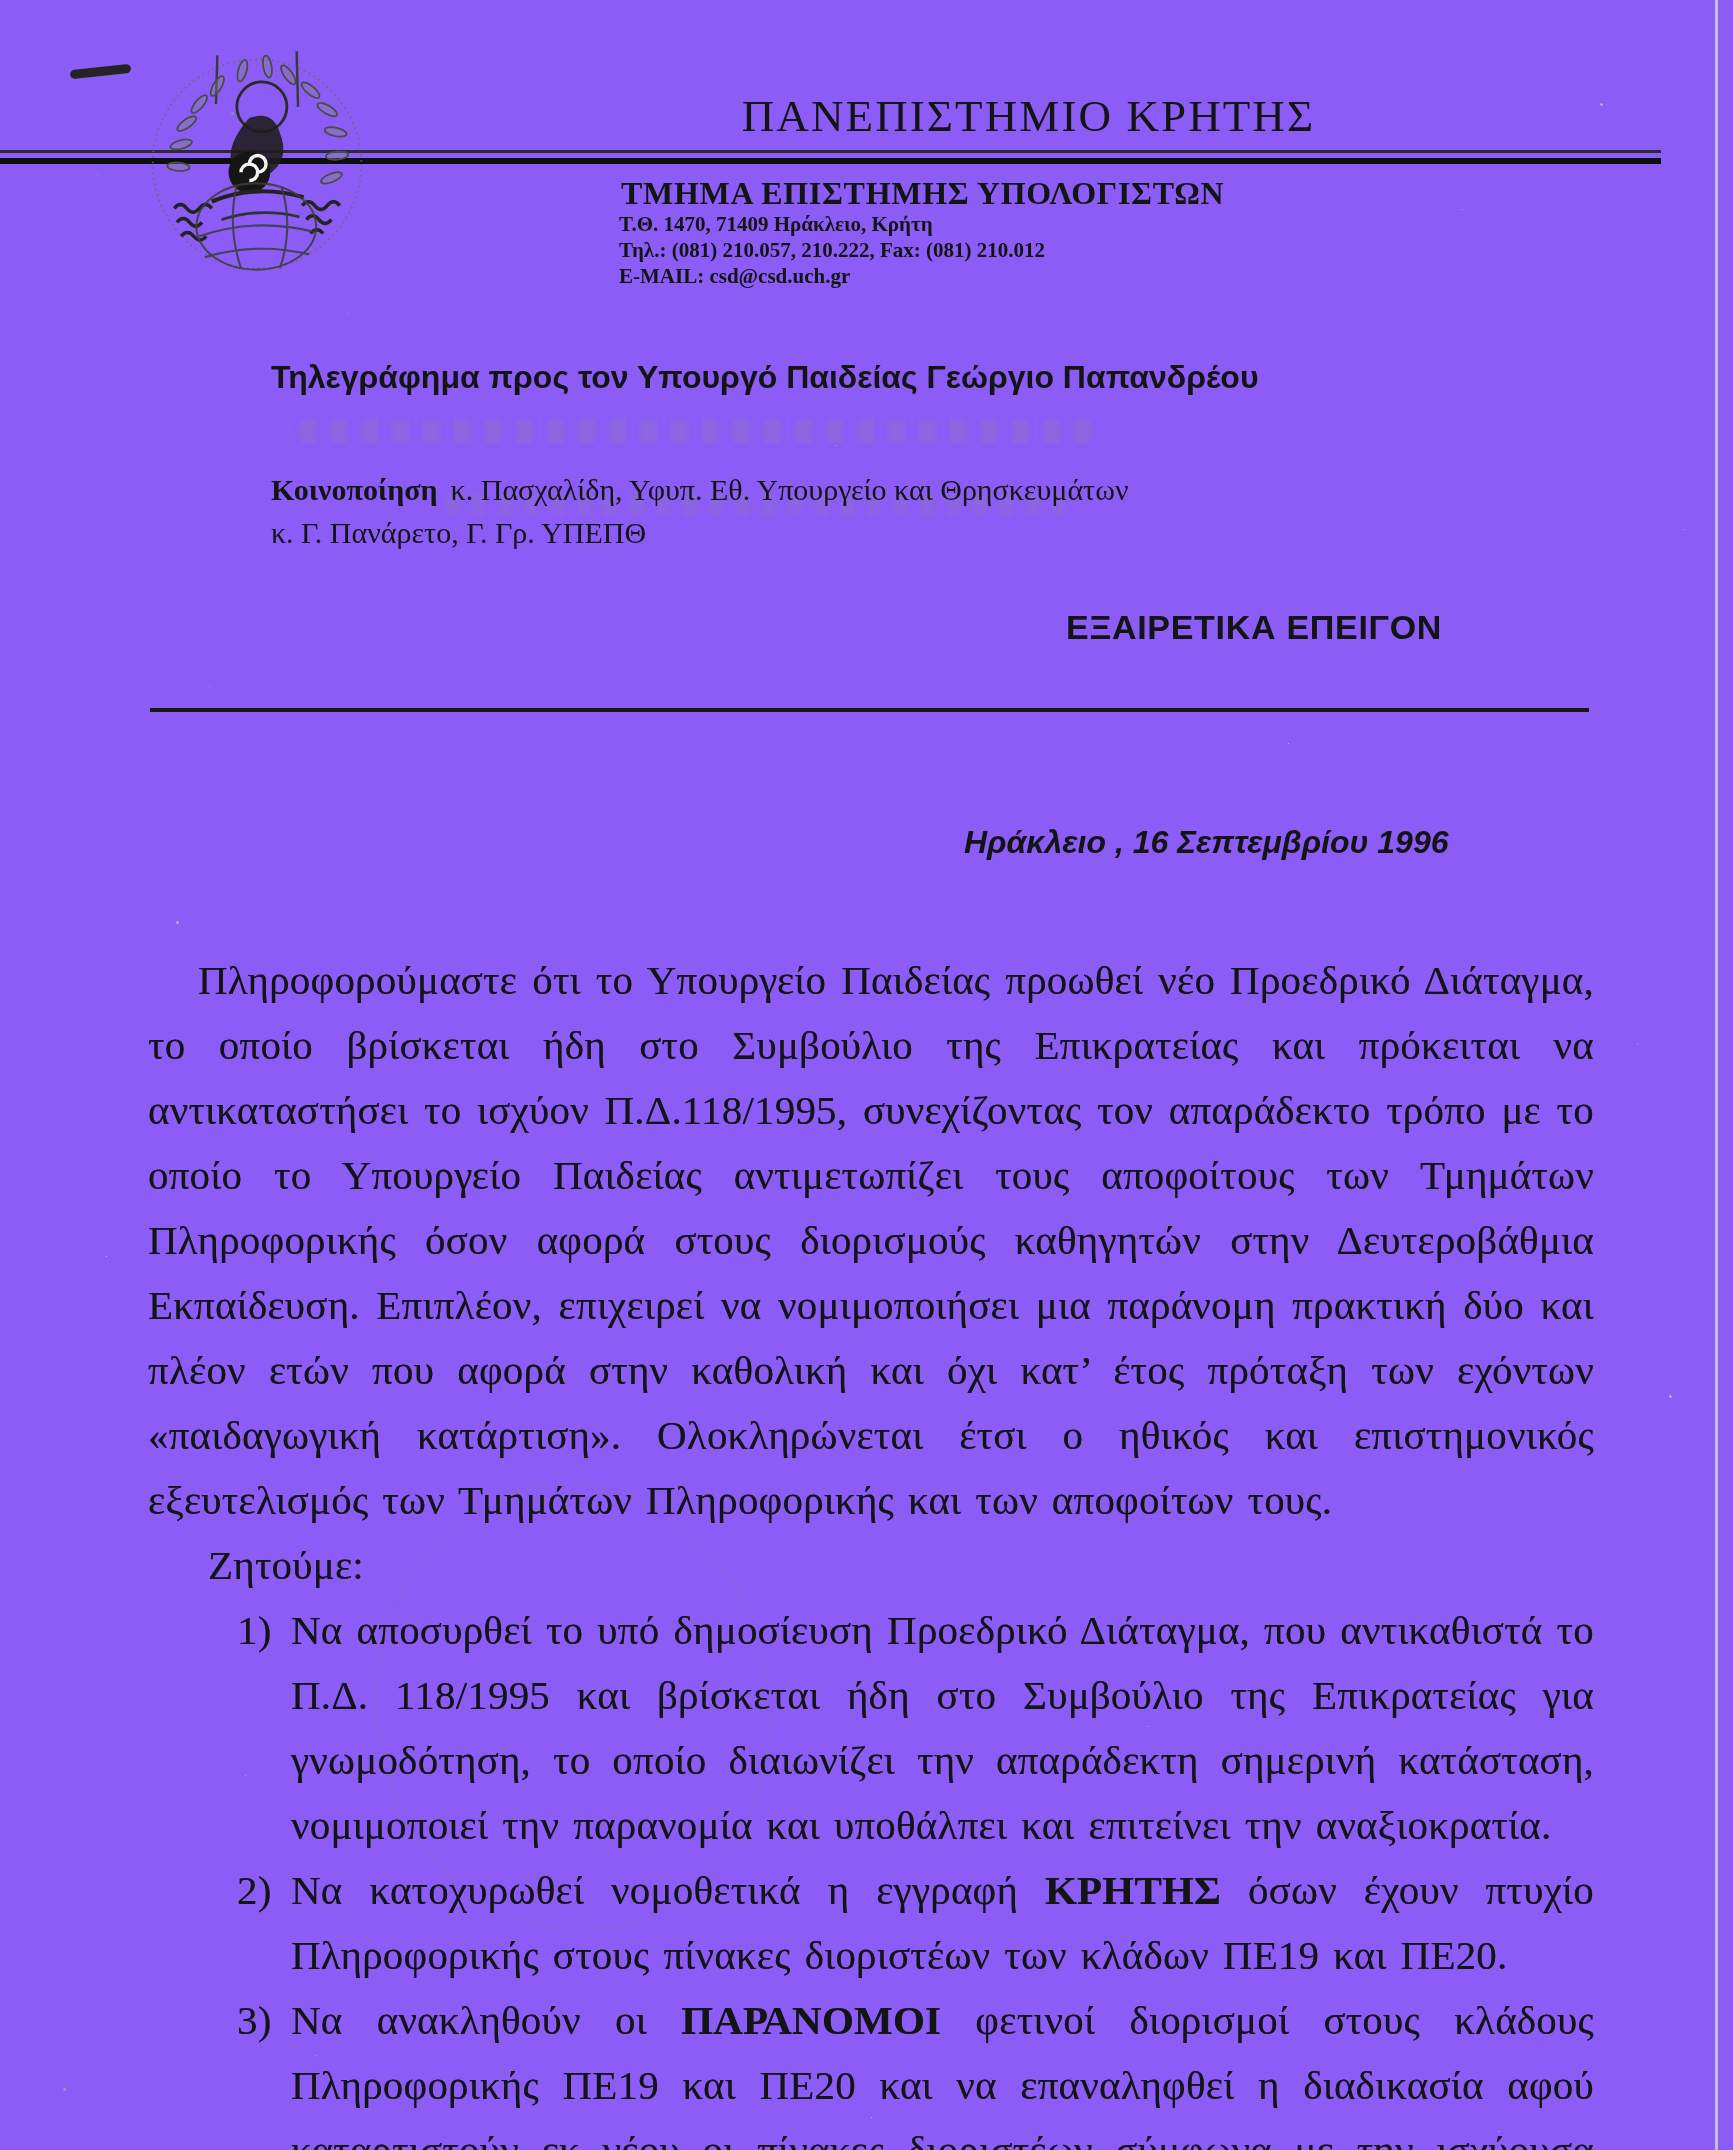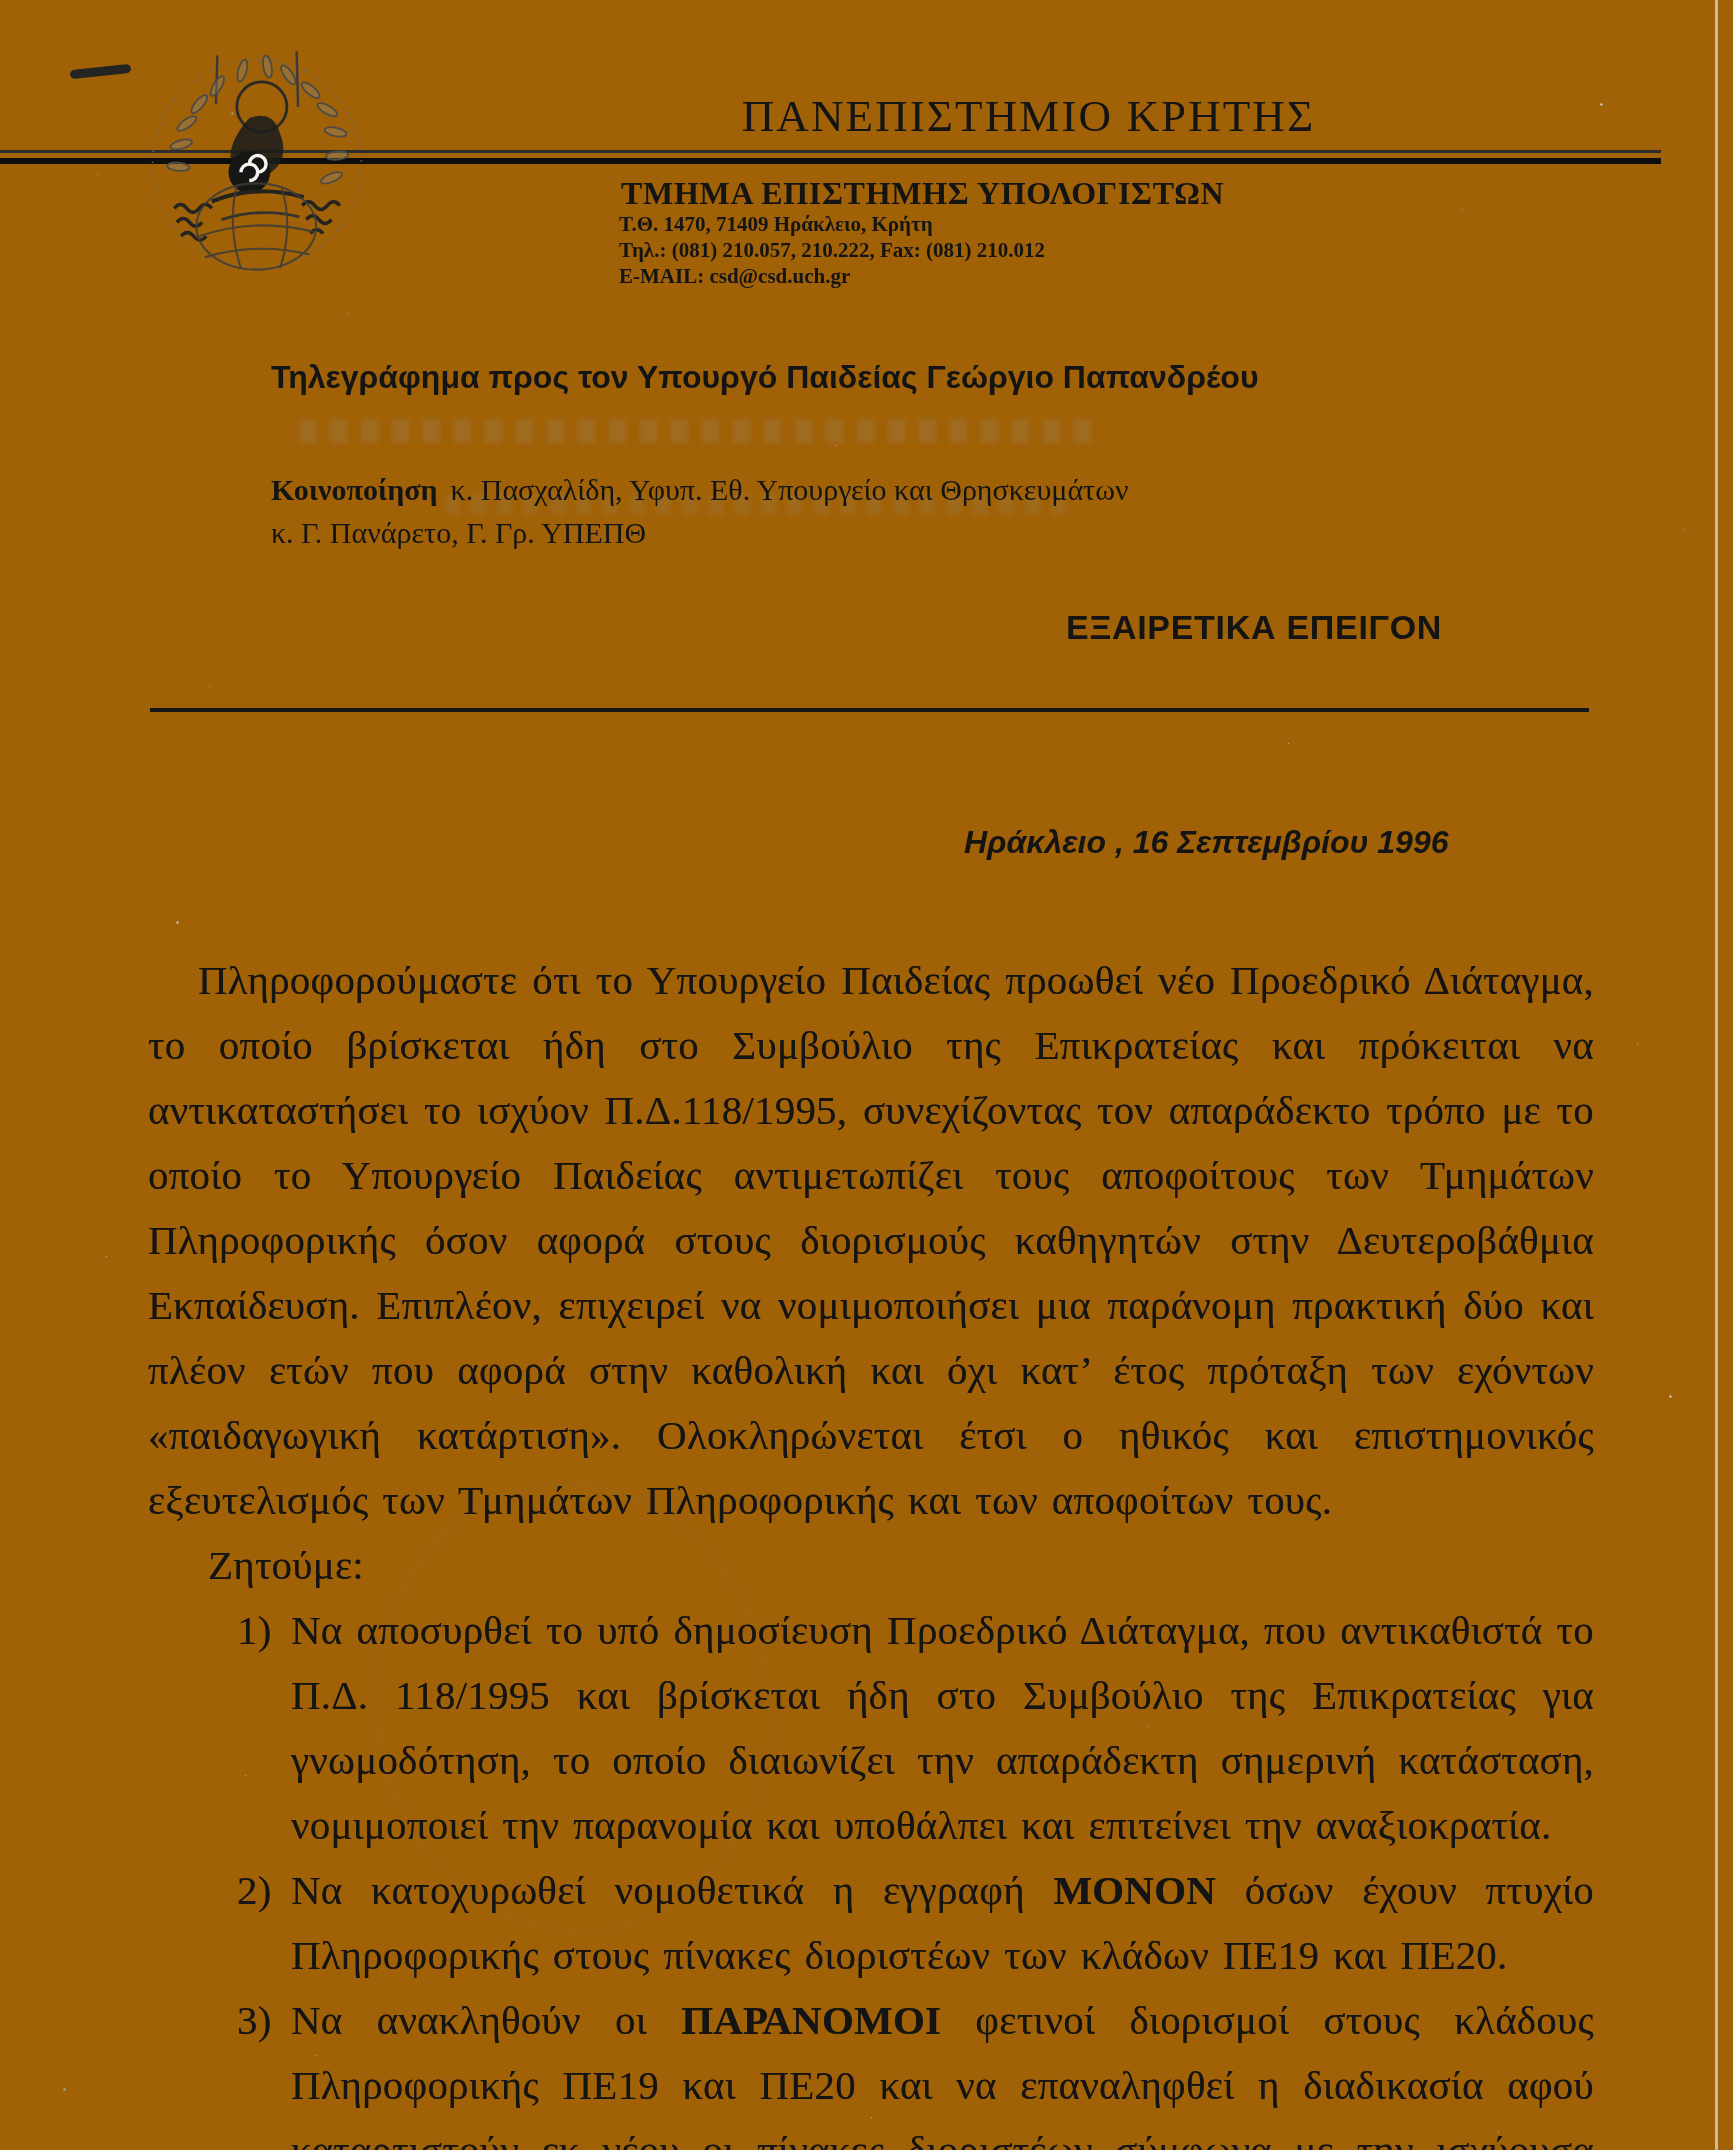--- a/index.html
+++ b/index.html
@@ -1,19 +1,19 @@
 <!DOCTYPE html>
 <html lang="el" style="font-size:11px"><head>
 <meta charset="utf-8">
 <title>Scanned letter</title>
 <style>
   html,body{margin:0;padding:0;background:#e8e8e6;}
   .page{
     position:relative; width:1733px; height:2151px;
-    background:#a16207; overflow:hidden;
+    background:#8b5cf6; overflow:hidden;
     font-family:"Liberation Serif","DejaVu Serif",serif;
     color:#141414;
   }
   
   .scan-dash{position:absolute;left:70px;top:67px;width:61px;height:9px;
     background:#242424;border-radius:4.9px;transform:rotate(-6deg);}
   .scan-edge{position:absolute;left:1715px;top:0;width:2.8px;height:2151px;
     background:#d9d9d5;opacity:.75;}
   .speckles{position:absolute;left:0;top:0;width:1.4px;height:1.4px;border-radius:50%;
     box-shadow:232px 113px 0 0.7px #9a9a96, 97px 174px 0 0 #b5b5b0, 1462px 209px 0 0 #c0c0ba,
@@ -159,21 +159,21 @@
   <div class="dateline">Ηράκλειο , 16 Σεπτεμβρίου 1996</div>
 
   <div class="body-text">
     <p class="para1">Πληροφορούμαστε ότι το Υπουργείο Παιδείας προωθεί νέο Προεδρικό Διάταγμα, το οποίο βρίσκεται ήδη στο Συμβούλιο της Επικρατείας και πρόκειται να αντικαταστήσει το ισχύον Π.Δ.118/1995, συνεχίζοντας τον απαράδεκτο τρόπο με το οποίο το Υπουργείο Παιδείας αντιμετωπίζει τους αποφοίτους των Τμημάτων Πληροφορικής όσον αφορά στους διορισμούς καθηγητών στην Δευτεροβάθμια Εκπαίδευση. Επιπλέον, επιχειρεί να νομιμοποιήσει μια παράνομη πρακτική δύο και πλέον ετών που αφορά στην καθολική και όχι κατ’ έτος πρόταξη των εχόντων «παιδαγωγική κατάρτιση». Ολοκληρώνεται έτσι ο ηθικός και επιστημονικός εξευτελισμός των Τμημάτων Πληροφορικής και των αποφοίτων τους.</p>
     <p class="request-intro">Ζητούμε:</p>
     <div class="demand-list">
       <div class="demand-item">
         <span class="demand-num">1)</span><span>Να αποσυρθεί το υπό δημοσίευση Προεδρικό Διάταγμα, που αντικαθιστά το Π.Δ. 118/1995 και βρίσκεται ήδη στο Συμβούλιο της Επικρατείας για γνωμοδότηση, το οποίο διαιωνίζει την απαράδεκτη σημερινή κατάσταση, νομιμοποιεί την παρανομία και υποθάλπει και επιτείνει την αναξιοκρατία.</span><b class="demand-bold"></b><span></span>
       </div>
       <div class="demand-item">
-        <span class="demand-num">2)</span><span>Να κατοχυρωθεί νομοθετικά η εγγραφή </span><b class="demand-bold">ΜΟΝΟΝ</b><span> όσων έχουν πτυχίο Πληροφορικής στους πίνακες διοριστέων των κλάδων ΠΕ19 και ΠΕ20.</span>
+        <span class="demand-num">2)</span><span>Να κατοχυρωθεί νομοθετικά η εγγραφή </span><b class="demand-bold">ΚΡΗΤΗΣ</b><span> όσων έχουν πτυχίο Πληροφορικής στους πίνακες διοριστέων των κλάδων ΠΕ19 και ΠΕ20.</span>
       </div>
       <div class="demand-item">
         <span class="demand-num">3)</span><span>Να ανακληθούν οι </span><b class="demand-bold">ΠΑΡΑΝΟΜΟΙ</b><span> φετινοί διορισμοί στους κλάδους Πληροφορικής ΠΕ19 και ΠΕ20 και να επαναληφθεί η διαδικασία αφού καταρτιστούν εκ νέου οι πίνακες διοριστέων σύμφωνα με την ισχύουσα νομοθεσία.</span>
       </div>
     </div>
   </div>
 
 </div>
 
 

